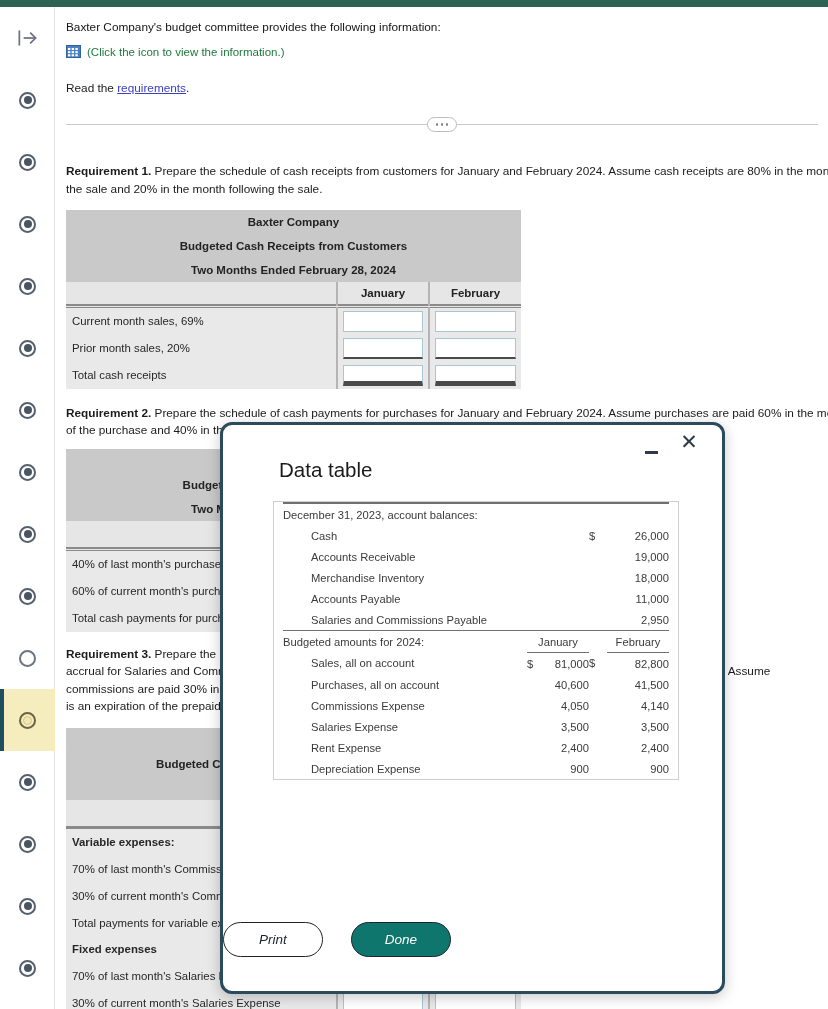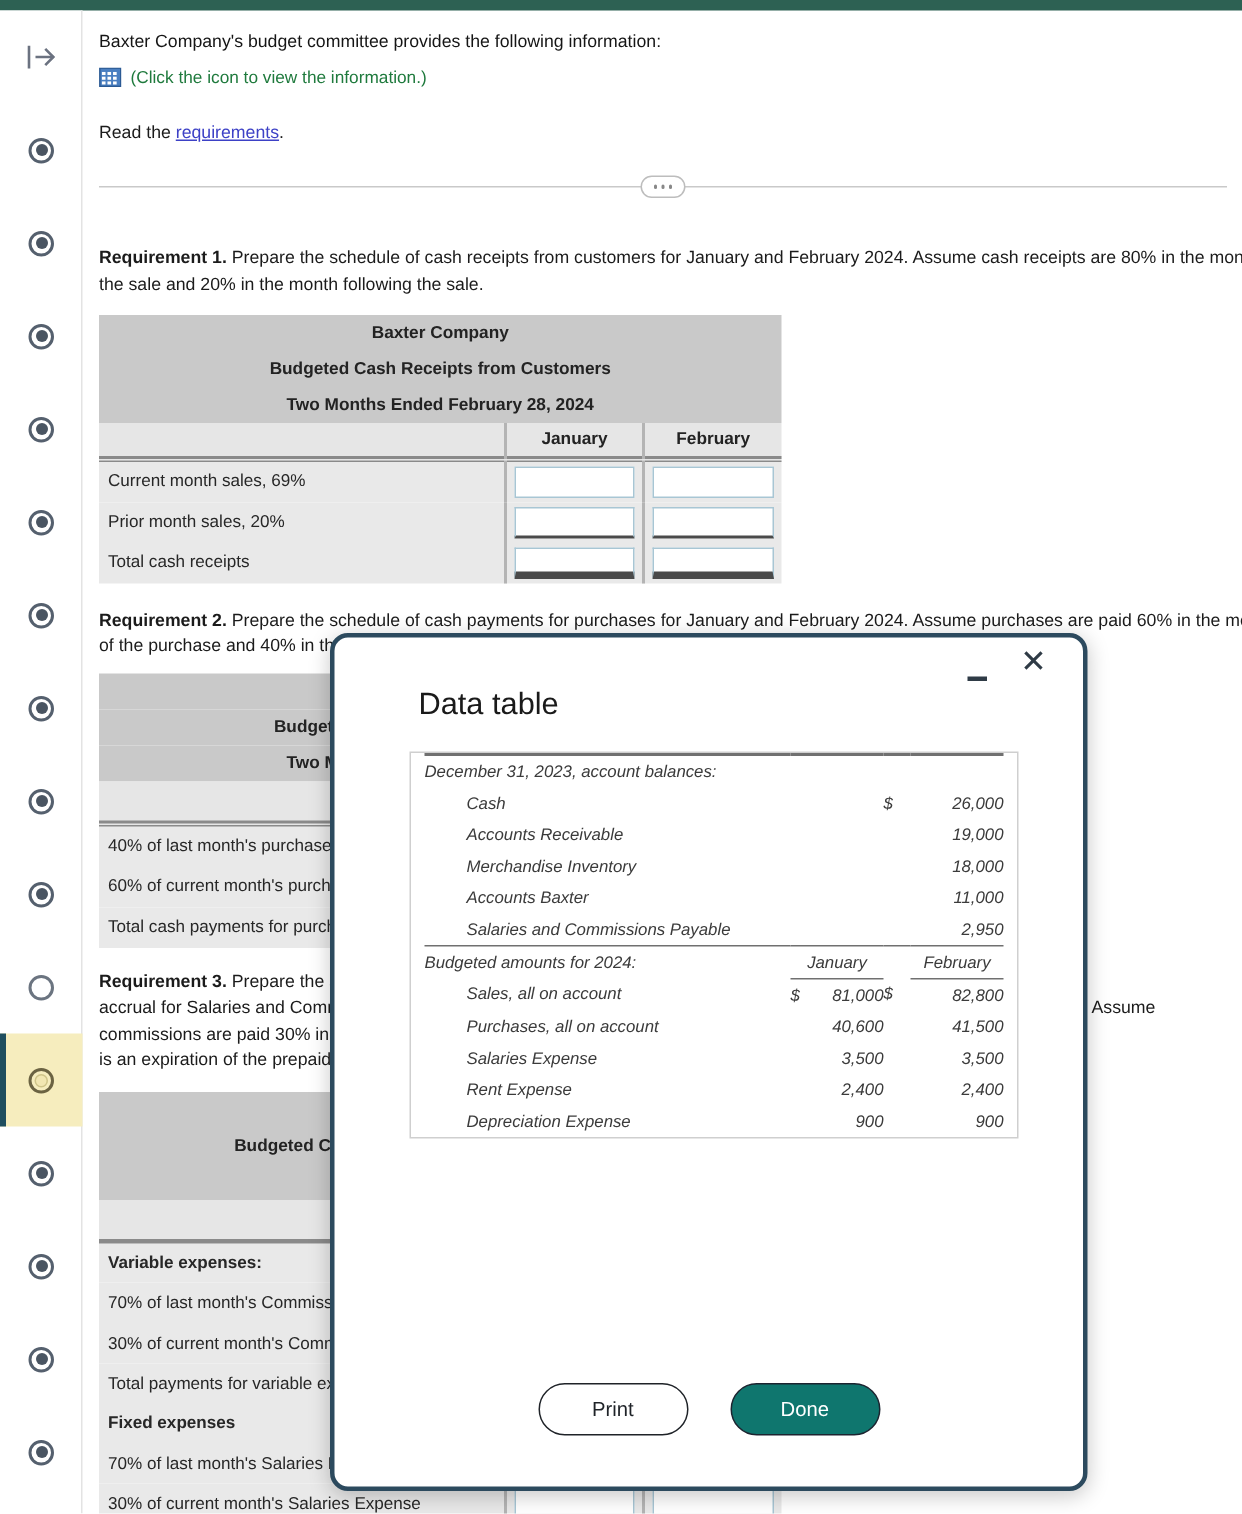--- a/index.html
+++ b/index.html
@@ -137,34 +137,34 @@
   }
   #min-btn { right:58px; top:8px; width:26px; height:26px; font-size:22px; line-height:20px;}
   #close-btn { right:20px; top:4px; width:26px; height:26px; font-size:21px; line-height:26px; }
   #min-btn .bar { display:block; width:13px; height:3px; background:#2f3b46; margin:12px auto 0; }
 
   #dt-box {
     position:absolute; left:50px; top:76px; width:406px;
     border:1px solid #cfcfcf; background:#fff; padding:0 9px;
   }
   table.dt { width:100%; border-collapse:collapse; font-size:11.2px; color:#3b3b3b; }
-  table.dt td { padding:4.5px 0;font-style:italic; }
+  table.dt td { padding:4.5px 0; }
   table.dt td.name { text-align:left; }
   table.dt td.indent { padding-left:28px; }
   table.dt td.cur { width:18px; text-align:left; }
   table.dt td.num { width:62px; text-align:right; }
   table.dt tr.toprule td { border-top:2px solid #707070; }
   table.dt tr.botrule td { border-bottom:2px solid #707070; }
   table.dt tr.head-sep td { border-top:1.5px solid #707070;margin-left:44px; }
   td.mon { text-align:center; width:62px; border-bottom:1.5px solid #707070; }
   td.mongap { width:18px; }
 
   #modal-actions {
     position:absolute; left:0; right:0; bottom:34px;
-    display:flex; justify-content:center; gap:28px;
+    display:flex; gap:28px;font-style:italic;
   }
   .btn {
     font-size:13.5px; border-radius:20px; padding:9px 0; width:100px;
     text-align:center; cursor:pointer;
   }
   .btn-print { background:#fff; color:#1f2328; border:1.5px solid #1f2328; }
   .btn-done { background:#0f766e; color:#fff; border:1.5px solid #1c2430; }
 </style>
 </head>
 <body>
@@ -479,21 +479,21 @@
         <td class="name indent" colspan="2">Accounts Receivable</td>
         <td class="cur"></td>
         <td class="num">19,000</td>
       </tr>
       <tr>
         <td class="name indent" colspan="2">Merchandise Inventory</td>
         <td class="cur"></td>
         <td class="num">18,000</td>
       </tr>
       <tr>
-        <td class="name indent" colspan="2">Accounts Baxter</td>
+        <td class="name indent" colspan="2">Accounts Payable</td>
         <td class="cur"></td>
         <td class="num">11,000</td>
       </tr>
       <tr>
         <td class="name indent" colspan="2">Salaries and Commissions Payable</td>
         <td class="cur"></td>
         <td class="num">2,950</td>
       </tr>
 
       <tr class="head-sep">
@@ -509,20 +509,26 @@
         <td class="cur">$</td>
         <td class="num">82,800</td>
       </tr>
       <tr>
         <td class="name indent">Purchases, all on account</td>
         <td class="num">40,600</td>
         <td class="cur"></td>
         <td class="num">41,500</td>
       </tr>
       <tr>
+        <td class="name indent">Commissions Expense</td>
+        <td class="num">4,050</td>
+        <td class="cur"></td>
+        <td class="num">4,140</td>
+      </tr>
+      <tr>
         <td class="name indent">Salaries Expense</td>
         <td class="num">3,500</td>
         <td class="cur"></td>
         <td class="num">3,500</td>
       </tr>
       <tr>
         <td class="name indent">Rent Expense</td>
         <td class="num">2,400</td>
         <td class="cur"></td>
         <td class="num">2,400</td>

